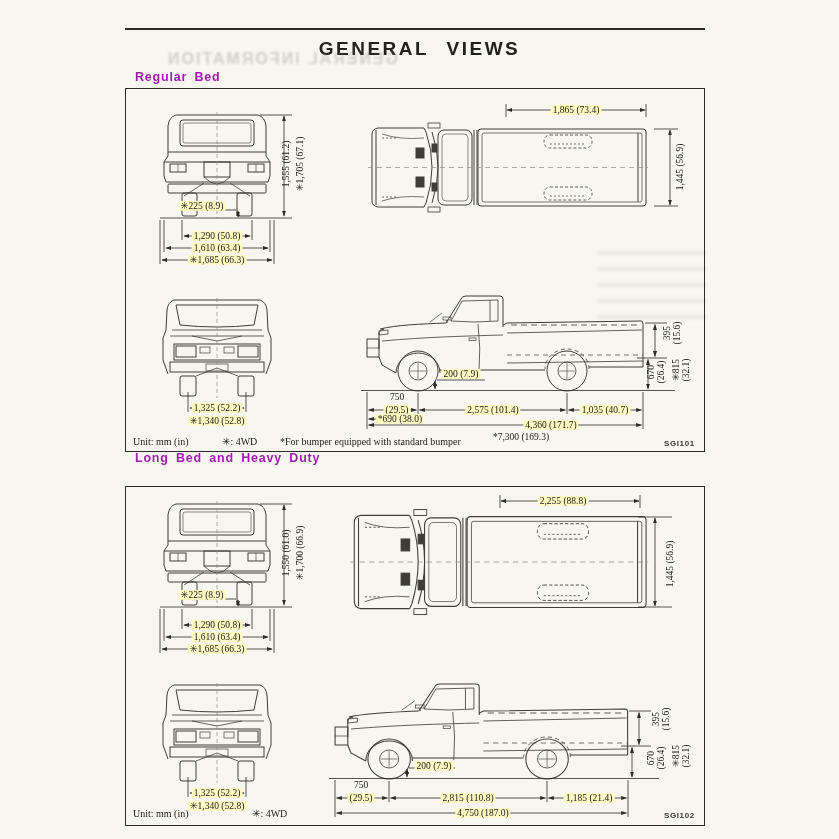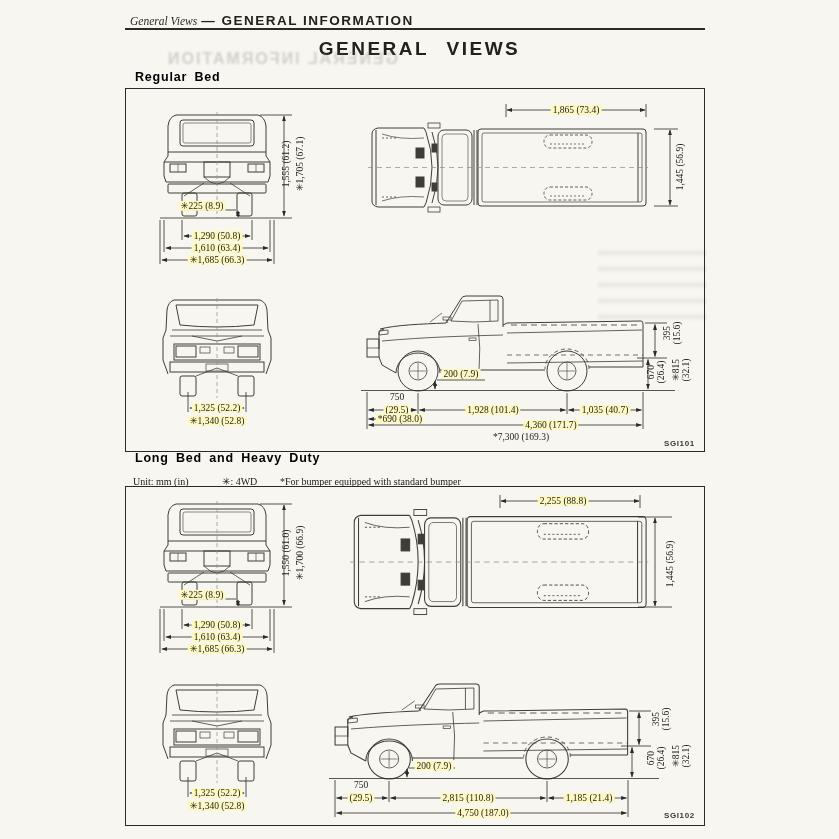--- a/index.html
+++ b/index.html
@@ -5,35 +5,35 @@
   html,body{margin:0;padding:0;background:#e9e9e6;}
   .page{position:relative;width:839px;height:839px;background:#f7f6f1;overflow:hidden;
         font-family:"Liberation Serif",serif;color:#1e1e19;}
   
   .crumb{position:absolute;left:130px;top:11px;white-space:nowrap;}
   .crumb .it{font:italic 11.5px "Liberation Serif",serif;color:#2a2a24;}
   .crumb .big{font:bold 13.5px "Liberation Sans",sans-serif;letter-spacing:1.5px;color:#22221d;}
   .rule{position:absolute;left:125px;top:28px;width:580px;height:0;border-top:2px solid #2b2b25;}
   .title{position:absolute;left:0;top:38px;width:839px;text-align:center;
          font:bold 19px "Liberation Sans",sans-serif;letter-spacing:2.5px;word-spacing:10px;color:#22221d;}
-  .seclabel{position:absolute;font:bold 12.5px "Liberation Sans",sans-serif;letter-spacing:.8px;word-spacing:3px;color:#000000;padding-left:8px;}
+  .seclabel{position:absolute;font:bold 12.5px "Liberation Sans",sans-serif;letter-spacing:.8px;word-spacing:3px;color:#a21caf;padding-left:8px;}
   .box{position:absolute;left:125px;width:578px;border:1.5px solid #2b2b25;background:transparent;}
   
   .bleed-title{position:absolute;left:130px;top:50px;width:268px;text-align:left;
     font:bold 16px "Liberation Sans",sans-serif;letter-spacing:2px;color:rgba(110,110,98,.28);
     transform:scaleX(-1);filter:blur(1.1px);}
   .bleed-block{position:absolute;left:598px;top:244px;width:108px;height:82px;opacity:.5;filter:blur(1.4px);
     background:repeating-linear-gradient(to bottom, rgba(0,0,0,0) 0 7px, rgba(105,105,92,.22) 7px 11px, rgba(0,0,0,0) 11px 16px);}
   
   .dim{position:absolute;font:9.5px "Liberation Serif",serif;color:#1c1c17;background:#fef9c3;
        padding:0 2px;white-space:nowrap;transform:translate(-50%,-50%);line-height:1.08;}
   .dim.rot{transform:translate(-50%,-50%) rotate(-90deg);background:transparent;}
   .dim.rot2{transform:translate(-50%,-50%) rotate(-90deg);background:transparent;text-align:center;}
   .dim.rot2 span{display:block;}
-  .foot{position:absolute;font:10px "Liberation Serif",serif;color:#1c1c17;white-space:nowrap;margin-top:40px;}
+  .foot{position:absolute;font:10px "Liberation Serif",serif;color:#1c1c17;white-space:nowrap;}
   .fig{position:absolute;font:bold 8px "Liberation Sans",sans-serif;letter-spacing:.6px;color:#3a3a33;text-align:right;}
   svg{position:absolute;overflow:visible;}
   .art{stroke:#3e3e37;stroke-width:1;fill:none;}
   .dl{stroke:#2c2c26;stroke-width:.8;fill:none;}
 </style>
 </head>
 <body>
 
 <div class="page">
 
@@ -125,24 +125,20 @@
         <circle cx="52" cy="88" r="20"></circle>
           <circle cx="52" cy="88" r="9" stroke-width=".8"></circle>
         <path d="M44,88 H60 M52,80 V96" stroke-width=".6"></path>
         <circle cx="201" cy="88" r="20"></circle>
           <circle cx="201" cy="88" r="9" stroke-width=".8"></circle>
         <path d="M193,88 H209 M201,80 V96" stroke-width=".6"></path>
       </g>
     </defs>
   </svg>
 
-  <div class="crumb">
-    <span class="it">General Views</span>
-    <span class="big">— GENERAL  INFORMATION</span>
-  </div>
   <div class="rule"></div>
   <div class="title">GENERAL  VIEWS</div>
   <div class="bleed-title">GENERAL INFORMATION</div>
   <div class="bleed-block"></div>
 
   <div class="seclabel" style="left:127px;top:70px">Regular Bed</div>
   <div class="box" style="top:88px;height:362px"></div>
 
   <svg style="left:140px;top:100px" width="180" height="170" viewBox="0 0 180 170">
     <use href="#art-rear" x="22" y="12"></use>
@@ -214,21 +210,21 @@
     <span>670</span>
     <span>(26.4)</span>
   </div>
   <div class="dim rot2" style="left:681px;top:370px">
     <span>✳815</span>
     <span>(32.1)</span>
   </div>
   <div class="dim" style="left:461px;top:374px">200 (7.9)</div>
   <div class="dim" style="left:397px;top:397px;background:transparent">750</div>
   <div class="dim" style="left:397px;top:410px">(29.5)</div>
-  <div class="dim" style="left:493px;top:410px">1,928 (101.4)</div>
+  <div class="dim" style="left:493px;top:410px">2,575 (101.4)</div>
   <div class="dim" style="left:605px;top:410px">1,035 (40.7)</div>
   <div class="dim" style="left:400px;top:419px">*690 (38.0)</div>
   <div class="dim" style="left:551px;top:425px">4,360 (171.7)</div>
   <div class="dim" style="left:521px;top:437px;background:transparent">*7,300 (169.3)</div>
 
   <div class="foot" style="left:133px;top:436px">Unit:  mm (in)</div>
   <div class="foot" style="left:222px;top:436px">✳:  4WD</div>
   <div class="foot" style="left:280px;top:436px">*For bumper equipped with standard bumper</div>
   <div class="fig" style="left:664px;top:439px">SGI101</div>
 

